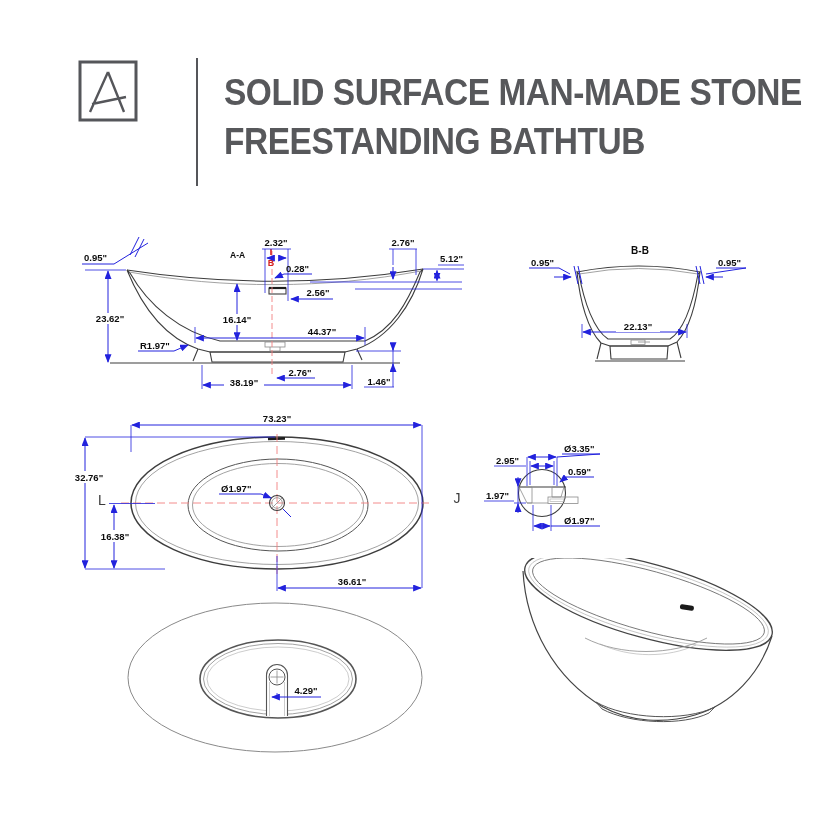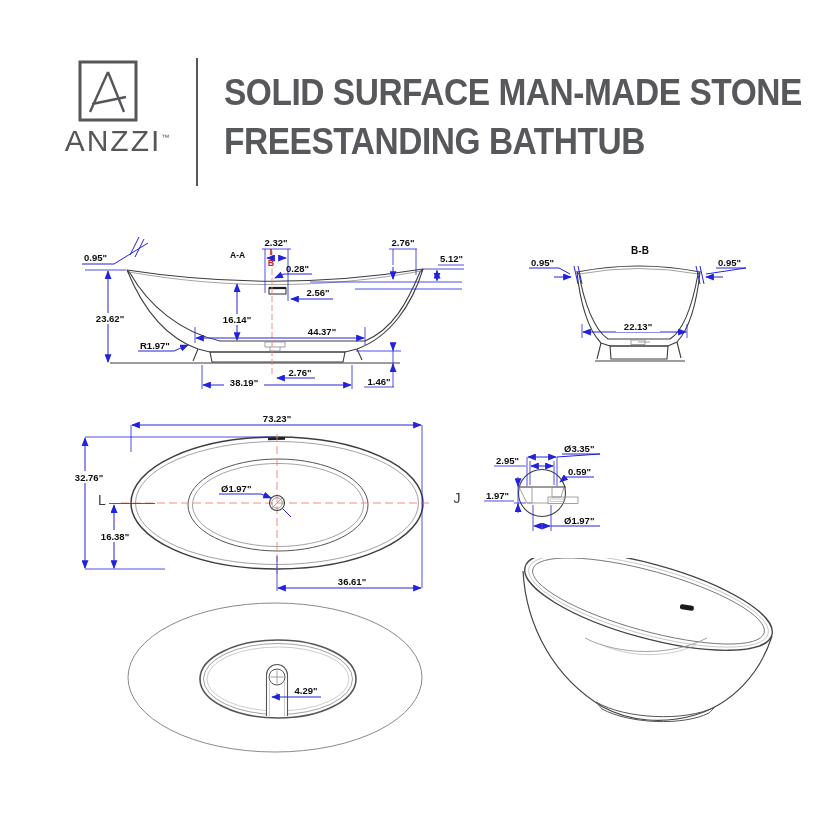--- a/index.html
+++ b/index.html
@@ -34,21 +34,20 @@
 <body>
 
 <div id="canvas">
 
   <div id="logo-box">
     <svg width="60" height="62" viewBox="0 0 60 62">
       <rect x="2" y="2" width="56" height="58" fill="none" stroke="#55565a" stroke-width="3"></rect>
       <path d="M30,12 L12,52 M30,12 L46,52 M14,44 L48,37" fill="none" stroke="#55565a" stroke-width="2.4"></path>
     </svg>
   </div>
-  <div id="wordmark"><span>ANZZI</span><sup>™</sup></div>
   <div id="divider"></div>
   <div id="title">
     <div>SOLID SURFACE MAN-MADE STONE</div>
     <div>FREESTANDING BATHTUB</div>
   </div>
 
   <svg class="view" style="left:60px;top:225px;" width="420" height="185" viewBox="0 0 420 185">
     <defs>
       <marker id="aS" viewBox="0 0 10 8" refX="9" refY="4" markerWidth="9" markerHeight="7" orient="auto">
         <path d="M0,0 L10,4 L0,8 Z" fill="#2222dd"></path>

